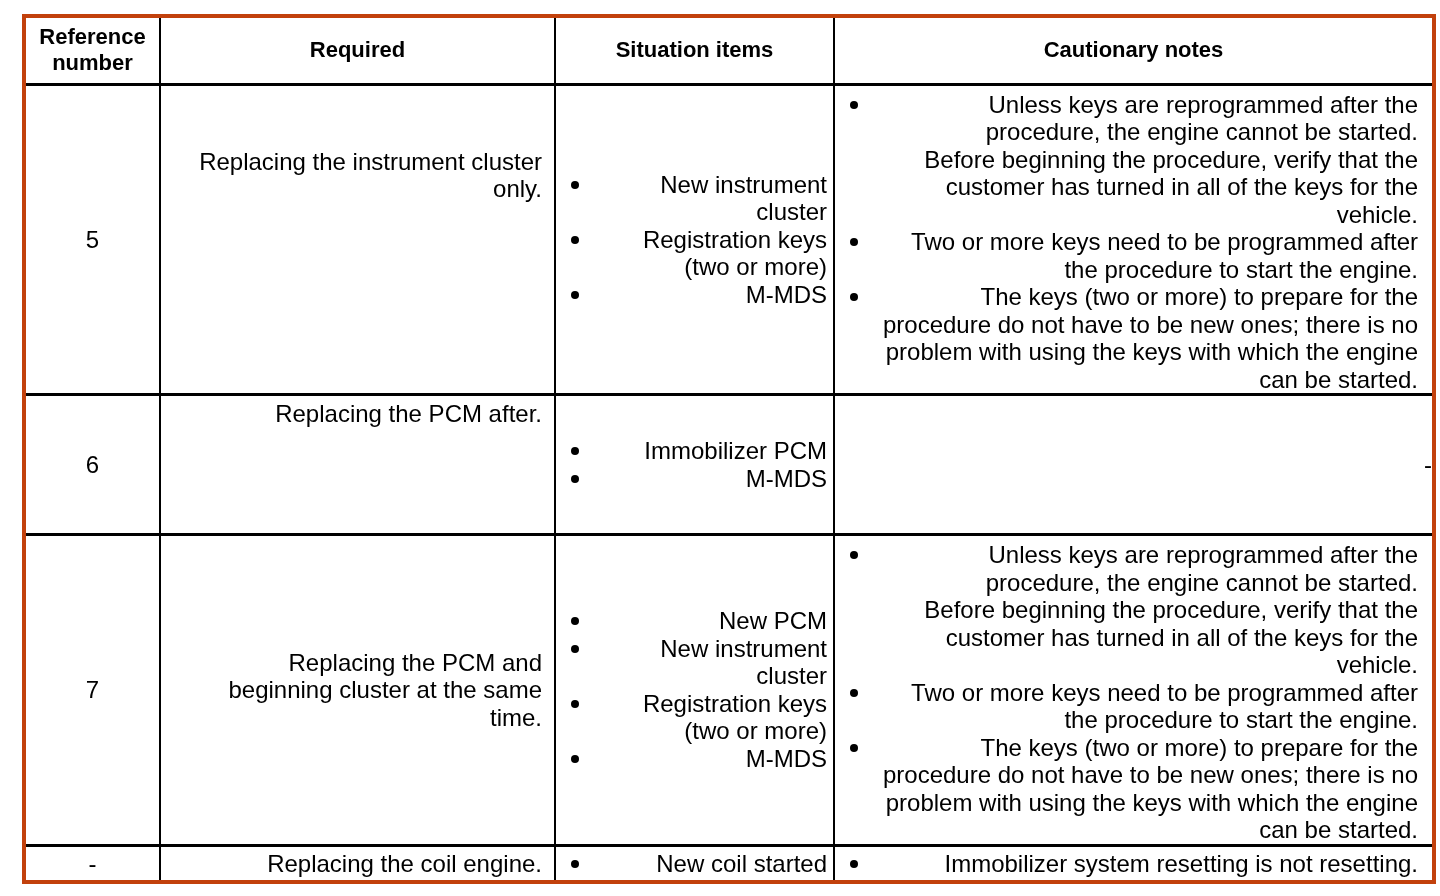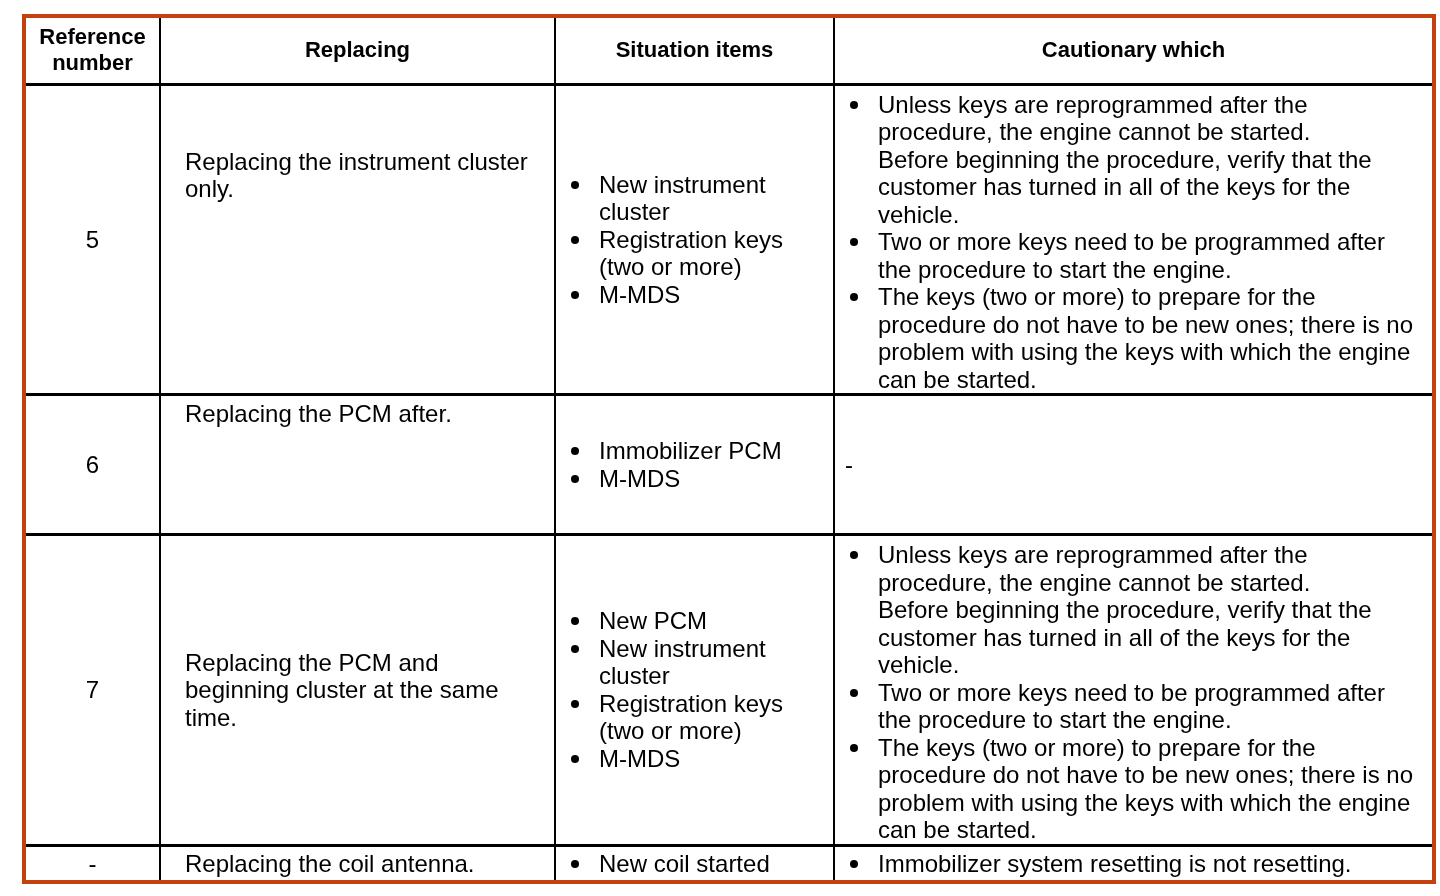--- a/index.html
+++ b/index.html
@@ -20,20 +20,21 @@
     margin: 14px 0 0 22px;
     border: 4px solid #c2410c;
   }
 
   th, td {
     border: 2px solid #000;
     border-top-width: 3px;
     border-bottom-width: 3px;
     padding: 0;
     overflow: hidden;
+    text-align: right;
   }
 
   th {
     font-weight: bold;
     font-size: 22px;
     line-height: 26px;
     text-align: center;
     vertical-align: middle;
     padding: 4px 2px;
   }
@@ -111,23 +112,23 @@
 <table class="doc-table">
   <colgroup>
     <col style="width:136px">
     <col style="width:395px">
     <col style="width:279px">
     <col style="width:600px">
   </colgroup>
   <thead>
     <tr class="r-head">
       <th>Reference number</th>
-      <th>Replacing</th>
+      <th>Required</th>
       <th>Situation items</th>
-      <th>Cautionary which</th>
+      <th>Cautionary notes</th>
     </tr>
   </thead>
   <tbody>
 
     <tr class="r-5">
       <td class="cell-ref">5</td>
       <td class="cell-situation v-offset">
         <span class="sit-text">Replacing the instrument cluster only.</span>
       </td>
       <td class="cell-required">
@@ -225,21 +226,21 @@
             <span class="dot"></span>
             <span class="bt">The keys (two or more) to prepare for the procedure do not have to be new ones; there is no problem with using the keys with which the engine can be started.</span>
           </div>
         </div>
       </td>
     </tr>
 
     <tr class="r-last">
       <td class="cell-ref">-</td>
       <td class="cell-situation">
-        <span class="sit-text">Replacing the coil antenna.</span>
+        <span class="sit-text">Replacing the coil engine.</span>
       </td>
       <td class="cell-required">
         <div class="bl">
           <div class="bi">
             <span class="dot"></span>
             <span class="bt">New coil started</span>
           </div>
         </div>
       </td>
       <td class="cell-cautionary">

